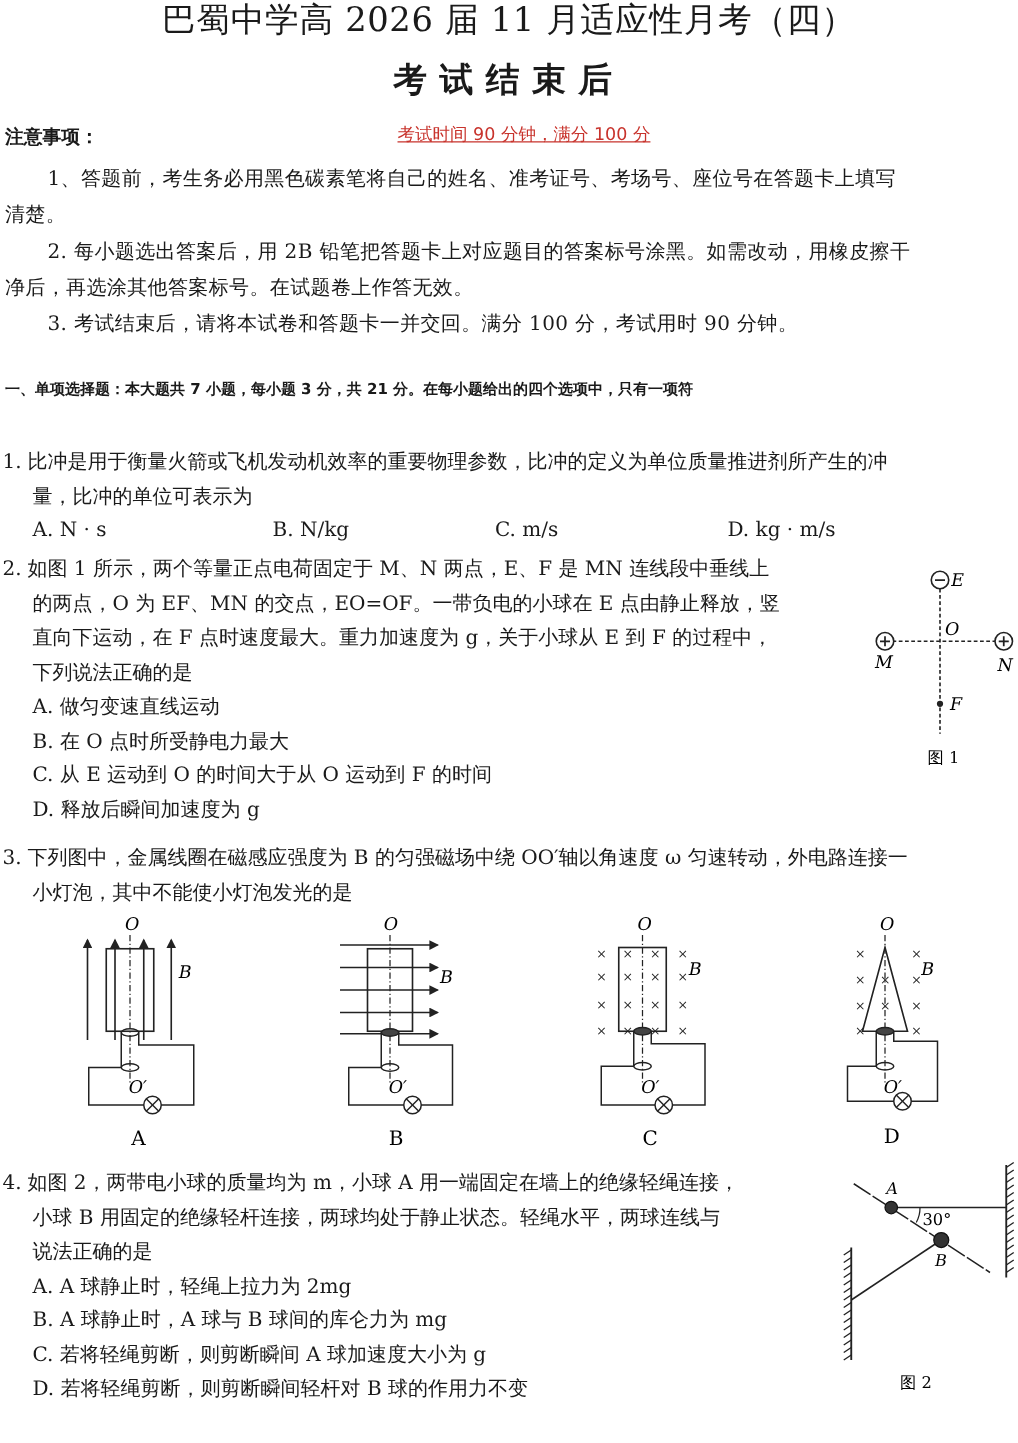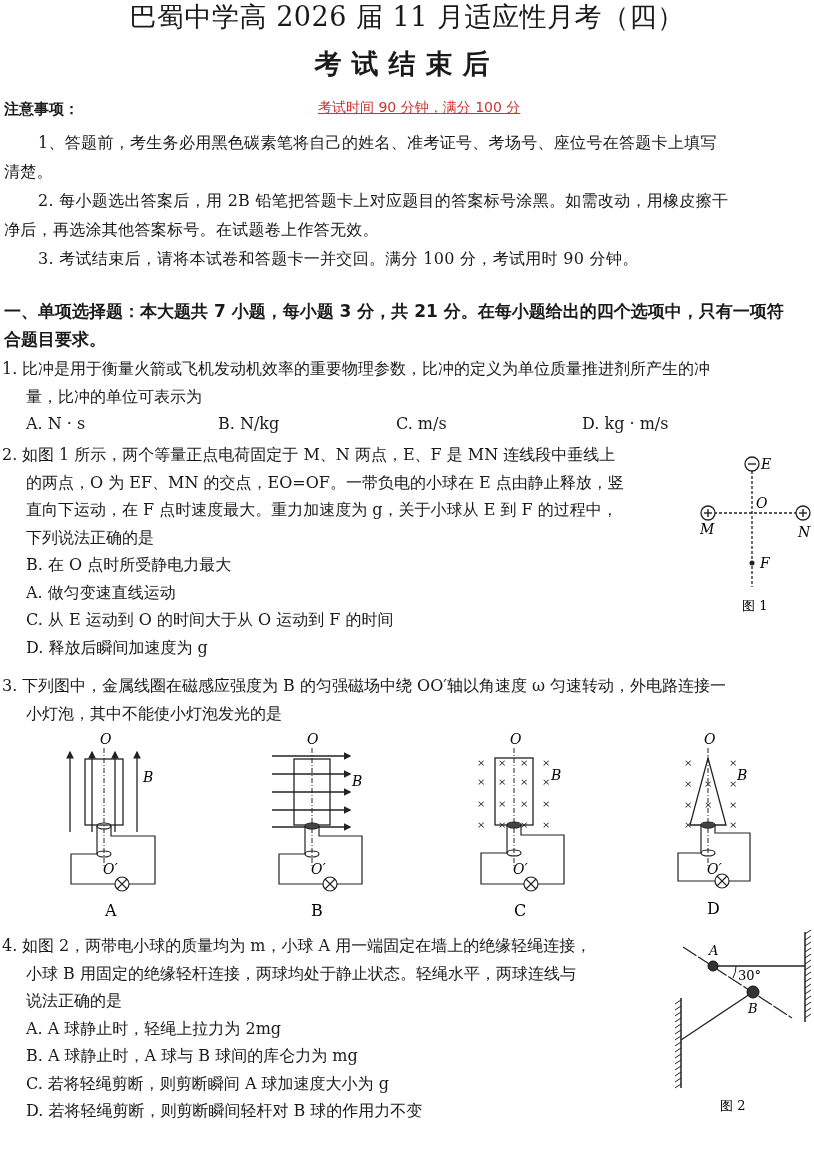--- a/index.html
+++ b/index.html
@@ -5,21 +5,21 @@
   html, body { margin:0; padding:0; background:#ffffff; }
   body { width:814px; height:1154px; position:relative; overflow:hidden;
          font-family:"DejaVu Serif","Liberation Serif",serif; color:#1a1a1a; }
   .abs { position:absolute; }
   .title { left:0; width:814px; top:0; text-align:center; font-size:27px; line-height:34px; letter-spacing:0.5px; }
   .subtitle { left:0; width:814px; top:46px; text-align:center; font-size:27px; font-weight:bold; letter-spacing:10px; }
   .notice-label { left:4px; top:100px; font-size:15px; font-weight:bold; font-family:"DejaVu Sans","Liberation Sans",sans-serif; }
   .exam-info { left:318px; top:99px; font-size:14px; color:#c8332c; font-family:"DejaVu Sans","Liberation Sans",sans-serif;text-decoration:underline; }
   .notice { left:4px; width:806px; font-size:16px; line-height:29px; letter-spacing:0.3px; }
   .notice .line-indent { padding-left:34px; }
-  .section { left:4px; width:806px; top:297px; font-size:17px; line-height:28px; font-weight:bold; font-family:"DejaVu Sans","Liberation Sans",sans-serif; }
+  .section { left:4px; width:806px; top:297px; font-size:12px; line-height:28px; font-weight:bold; font-family:"DejaVu Sans","Liberation Sans",sans-serif; }
   .q { font-size:16px; line-height:27.5px; }
   .q .num { display:inline-block; width:20px; }
   .q .cont { padding-left:24px; }
   .opt { padding-left:24px; }
   .opts-row { display:flex; padding-left:24px; }
   .opts-row span { display:inline-block; }
   svg text { font-family:"DejaVu Serif","Liberation Serif",serif; }
 </style>
 </head>
 <body>
@@ -32,41 +32,40 @@
 <div class="abs notice" style="top:128px;">
   <div class="line-indent">1、答题前，考生务必用黑色碳素笔将自己的姓名、准考证号、考场号、座位号在答题卡上填写</div>
   <div>清楚。</div>
   <div class="line-indent">2. 每小题选出答案后，用 2B 铅笔把答题卡上对应题目的答案标号涂黑。如需改动，用橡皮擦干</div>
   <div>净后，再选涂其他答案标号。在试题卷上作答无效。</div>
   <div class="line-indent">3. 考试结束后，请将本试卷和答题卡一并交回。满分 100 分，考试用时 90 分钟。</div>
 </div>
 
 <div class="abs section">
   <div>一、单项选择题：本大题共 7 小题，每小题 3 分，共 21 分。在每小题给出的四个选项中，只有一项符</div>
-  <div>合题目要求。</div>
 </div>
 
 <div class="abs q" style="left:2px; top:355px; width:810px;">
   <div><span class="num">1.</span><span>比冲是用于衡量火箭或飞机发动机效率的重要物理参数，比冲的定义为单位质量推进剂所产生的冲</span></div>
   <div class="cont">量，比冲的单位可表示为</div>
   <div class="opts-row">
     <span style="width:192px">A. N · s</span>
     <span style="width:178px">B. N/kg</span>
     <span style="width:186px">C. m/s</span>
     <span>D. kg · m/s</span>
   </div>
 </div>
 
 <div class="abs q" style="left:2px; top:441px; width:700px;">
   <div><span class="num">2.</span><span>如图 1 所示，两个等量正点电荷固定于 M、N 两点，E、F 是 MN 连线段中垂线上</span></div>
   <div class="cont">的两点，O 为 EF、MN 的交点，EO=OF。一带负电的小球在 E 点由静止释放，竖</div>
   <div class="cont">直向下运动，在 F 点时速度最大。重力加速度为 g，关于小球从 E 到 F 的过程中，</div>
   <div class="cont">下列说法正确的是</div>
+  <div class="opt">A. 做匀变速直线运动</div>
   <div class="opt">B. 在 O 点时所受静电力最大</div>
-  <div class="opt">A. 做匀变速直线运动</div>
   <div class="opt">C. 从 E 运动到 O 的时间大于从 O 运动到 F 的时间</div>
   <div class="opt">D. 释放后瞬间加速度为 g</div>
 </div>
 
 <div class="abs" style="left:690px; top:445px; width:124px; height:175px;">
   <svg width="124" height="175" viewBox="0 0 124 175">
     <line x1="62" y1="26" x2="62" y2="142" stroke="#222" stroke-width="1.3" stroke-dasharray="3,2"></line>
     <line x1="24" y1="68" x2="118" y2="68" stroke="#222" stroke-width="1.3" stroke-dasharray="3,2"></line>
     <circle cx="62" cy="19" r="7" fill="#fff" stroke="#222" stroke-width="1.3"></circle>
     <line x1="58" y1="19" x2="66" y2="19" stroke="#222" stroke-width="1.4"></line>

